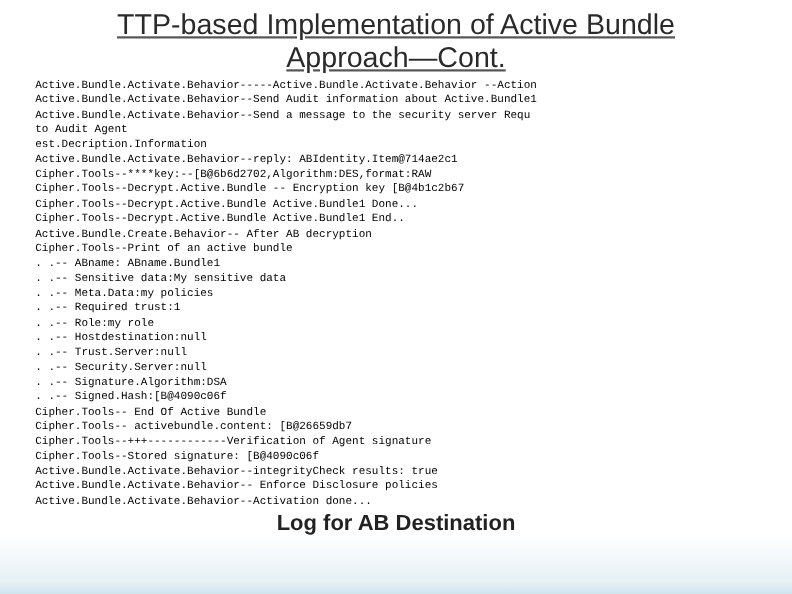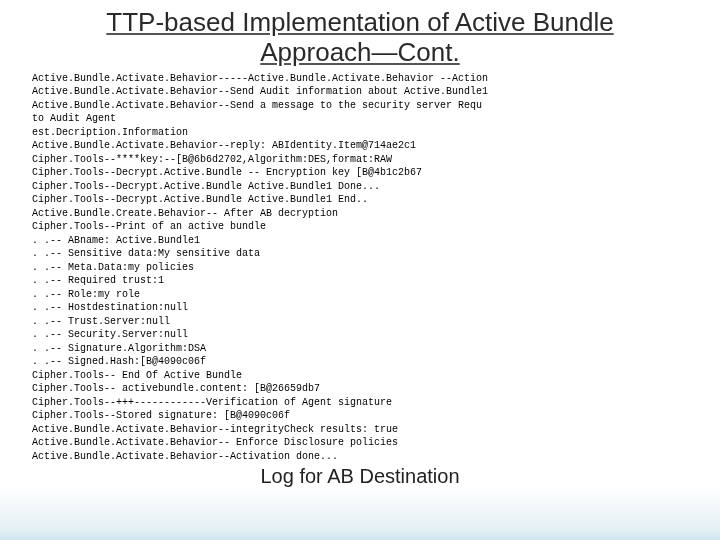--- a/index.html
+++ b/index.html
@@ -42,20 +42,21 @@
   .log-area div {
     overflow: hidden;
     text-overflow: clip;
   }
   .caption {
     text-align: center;
     font-family: "Trebuchet MS", "Lucida Sans", Arial, sans-serif;
     font-size: 20px;
     color: #222;
     margin-top: 2px;
+    font-weight: bold;
   }
 </style>
 </head>
 <body>
 
 <div class="slide">
 
   <div class="title">
     <span>TTP-based Implementation of Active Bundle</span><br>
     <span>Approach—Cont.</span>
@@ -67,21 +68,21 @@
       <div>Active.Bundle.Activate.Behavior--Send a message to the security server Requ</div>
       <div> to Audit Agent</div>
       <div>est.Decription.Information</div>
       <div>Active.Bundle.Activate.Behavior--reply: ABIdentity.Item@714ae2c1</div>
       <div>Cipher.Tools--****key:--[B@6b6d2702,Algorithm:DES,format:RAW</div>
       <div>Cipher.Tools--Decrypt.Active.Bundle -- Encryption key [B@4b1c2b67</div>
       <div>Cipher.Tools--Decrypt.Active.Bundle Active.Bundle1 Done...</div>
       <div>Cipher.Tools--Decrypt.Active.Bundle Active.Bundle1 End..</div>
       <div>Active.Bundle.Create.Behavior-- After AB decryption</div>
       <div>Cipher.Tools--Print of an active bundle</div>
-      <div>. .-- ABname: Active.Bundle1</div>
+      <div>. .-- ABname: ABname.Bundle1</div>
       <div>. .-- Sensitive data:My sensitive data</div>
       <div>. .-- Meta.Data:my policies</div>
       <div>. .-- Required trust:1</div>
       <div>. .-- Role:my role</div>
       <div>. .-- Hostdestination:null</div>
       <div>. .-- Trust.Server:null</div>
       <div>. .-- Security.Server:null</div>
       <div>. .-- Signature.Algorithm:DSA</div>
       <div>. .-- Signed.Hash:[B@4090c06f</div>
       <div>Cipher.Tools-- End Of Active Bundle</div>

